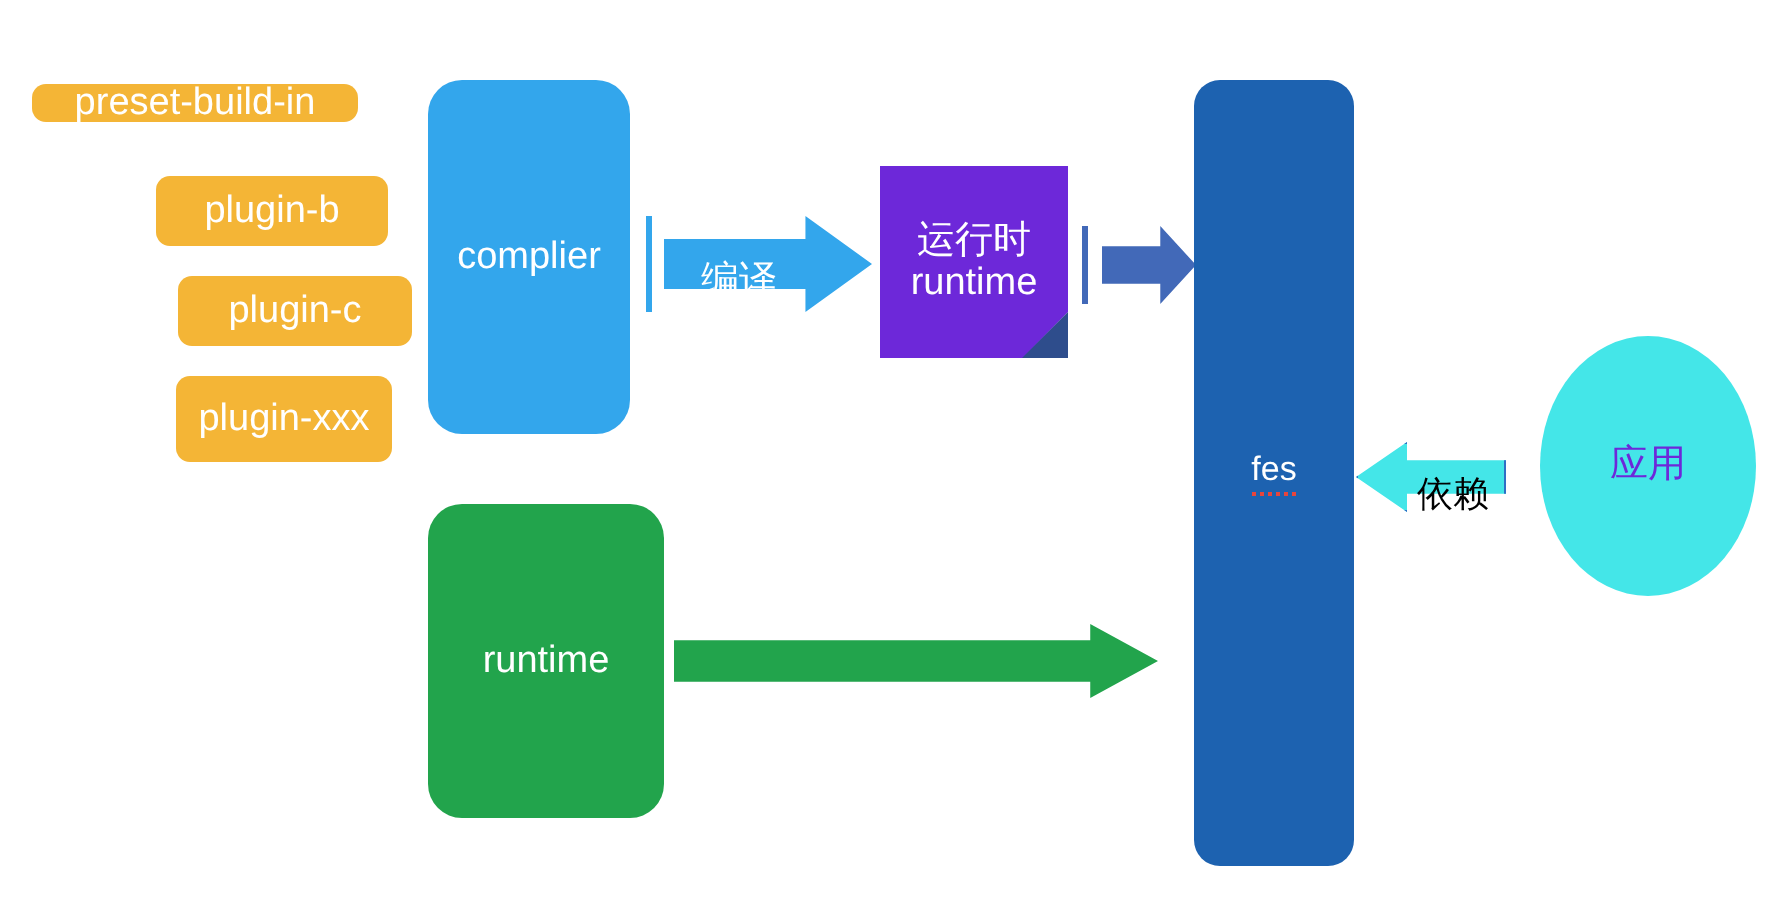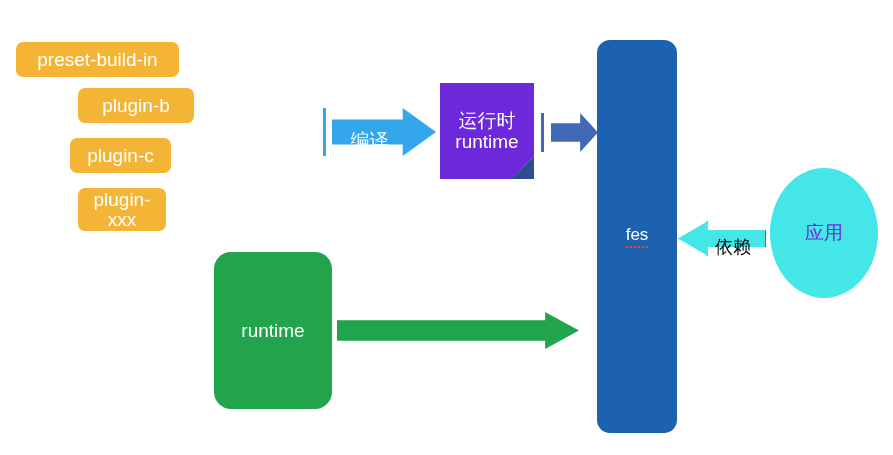--- a/index.html
+++ b/index.html
@@ -30,24 +30,24 @@
 
   
   .chip {
     background: #F4B536;
     border-radius: 7px;
     font-size: 19px;
     font-weight: 400;
     color: #ffffff;
     padding: 0 6px;
   }
-  #chip-preset { left: 16px;  top: 42px;  width: 163px; height: 35px; }
+  #chip-preset { left: 16px;  top: 42px;  width: 163px; height: 19px; }
   #chip-b      { left: 78px;  top: 88px;  width: 116px; height: 35px; }
-  #chip-c      { left: 70px;  top: 138px; width: 101px; height: 35px; }
-  #chip-xxx    { left: 78px;  top: 188px; width: 88px; height: 43px;
+  #chip-c      { left: 89px;  top: 138px; width: 117px; height: 35px; }
+  #chip-xxx    { left: 88px;  top: 188px; width: 108px; height: 43px;
                  line-height: 1.05; }
 
   
   #box-complier {
     left: 214px; top: 40px; width: 101px; height: 177px;
     background: #33A6EC;
     border-radius: 17px;
     font-size: 19px;
   }
   #box-runtime {
@@ -132,21 +132,21 @@
   #arrow-runtime { left: 327px; top: 312px; width: 252px; height: 37px; }
   #arrow-runtime .body {
     position: absolute; left: 10px; top: 0; right: 0; bottom: 0;
     background: #22A44C;
     clip-path: polygon(0 22%, 86% 22%, 86% 0, 100% 50%, 86% 100%, 86% 78%, 0 78%);
   }
   #arrow-runtime .tail  { left: 0px; width: 3px; background: #22A44C; }
   #arrow-runtime .tail2 { left: 5px; width: 2px; background: #22A44C; }
 
   
-  #arrow-depend { left: 678px; top: 221px; width: 88px; height: 35px; }
+  #arrow-depend { left: 678px; top: 221px; width: 75px; height: 35px; }
   #arrow-depend .body {
     position: absolute; left: 0; top: 0; right: 0; bottom: 0;
     background: #44E6E8;
     border: 1px solid #2F6FC4;
     box-sizing: border-box;
     clip-path: polygon(0 50%, 34% 0, 34% 26%, 100% 26%, 100% 74%, 34% 74%, 34% 100%);
   }
   #arrow-depend .atext { color: #000000; margin-left: 22px; font-size: 18px; }
 </style>
 </head>
@@ -160,20 +160,23 @@
   <div class="node chip" id="chip-b">
     <span>plugin-b</span>
   </div>
   <div class="node chip" id="chip-c">
     <span>plugin-c</span>
   </div>
   <div class="node chip" id="chip-xxx">
     <span>plugin-xxx</span>
   </div>
 
+  <div class="node" id="box-complier">
+    <span>complier</span>
+  </div>
 
   <div class="node" id="box-runtime">
     <span>runtime</span>
   </div>
 
   <div class="arrow" id="arrow-compile">
     <span class="tail"></span>
     <span class="tail2"></span>
     <span class="body"></span>
     <span class="atext">编译</span>

